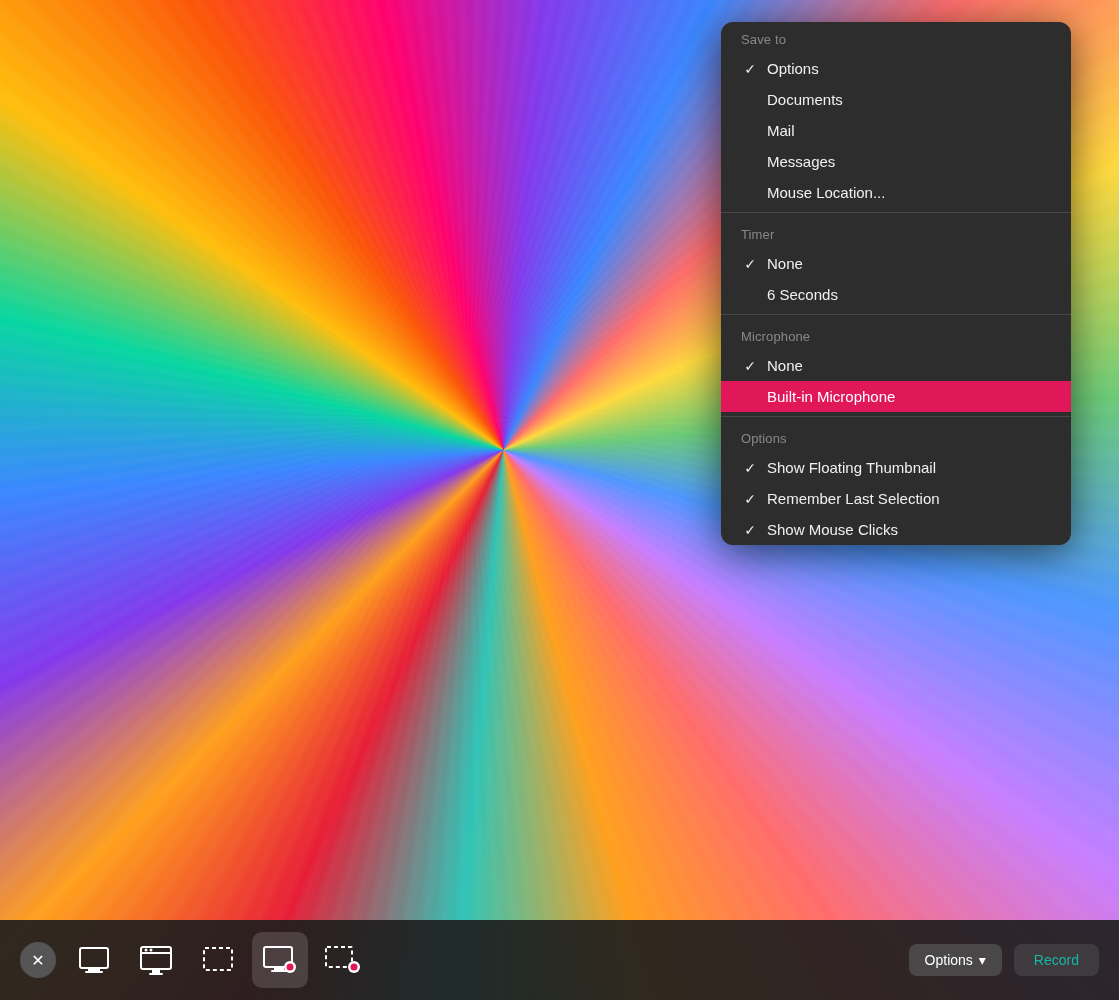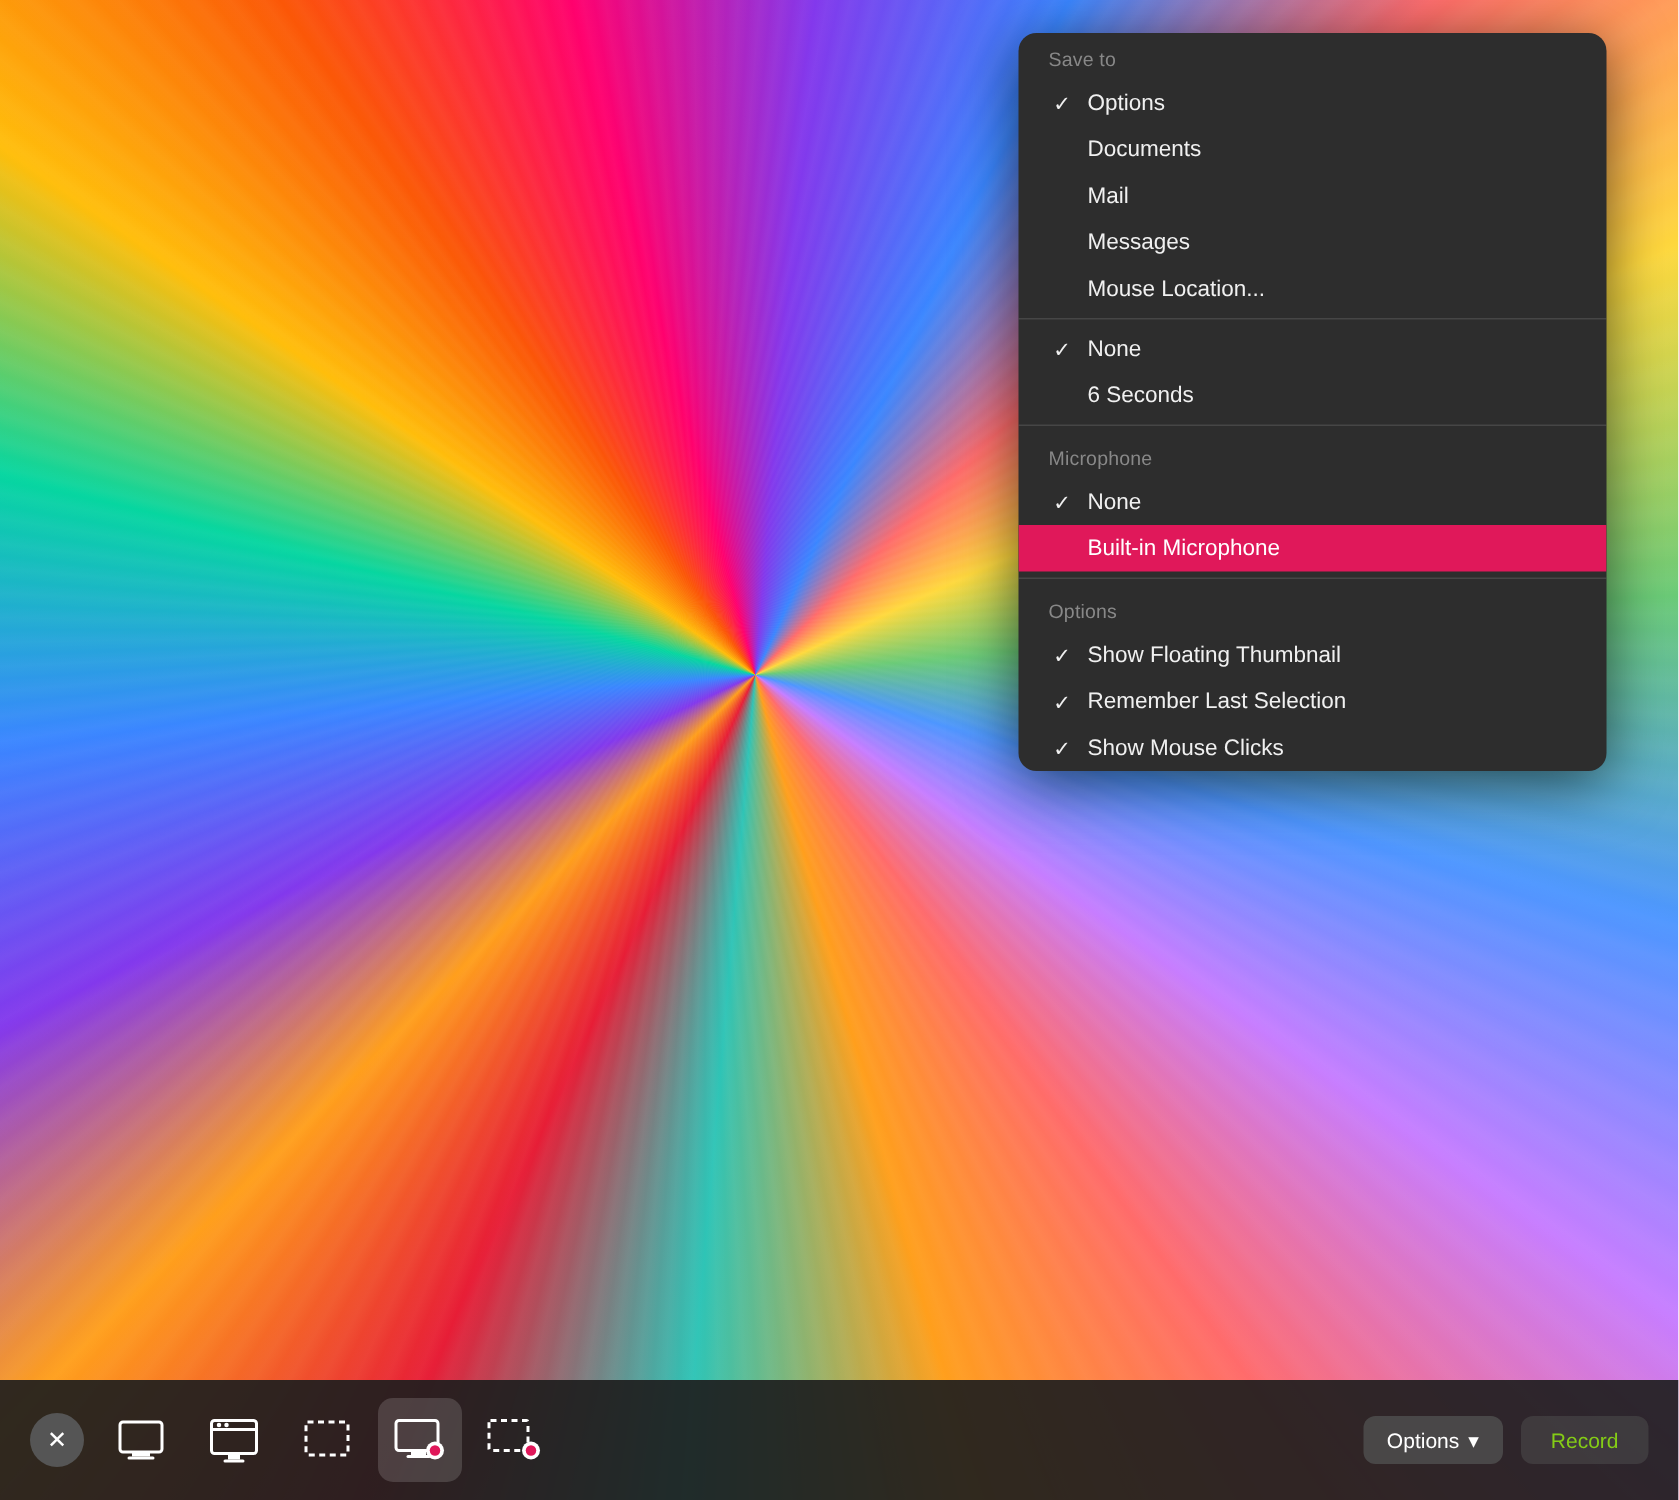--- a/index.html
+++ b/index.html
@@ -37,21 +37,21 @@
         rgba(255,255,255,0.03) 1deg,
         transparent 2deg
       );
     }
 
     
     .dropdown-menu {
       position: absolute;
       top: 22px;
       right: 48px;
-      width: 392px;
+      width: 350px;
       background: #2d2d2d;
       border-radius: 12px;
       overflow: hidden;
       box-shadow: 0 8px 40px rgba(0,0,0,0.6);
       z-index: 10;
     }
 
     .menu-section-label {
       padding: 10px 20px 6px 20px;
       font-size: 13px;
@@ -168,21 +168,21 @@
       cursor: pointer;
       display: flex;
       align-items: center;
       gap: 6px;
     }
 
     .record-btn {
       background: rgba(80,80,80,0.5);
       border: none;
       border-radius: 8px;
-      color: #84cc16;
+      color: #14b8a6;
       font-size: 14px;
       padding: 8px 20px;
       cursor: pointer;
     }
 
     svg {
       display: block;
     }
   </style>
 </head>
@@ -210,20 +210,21 @@
     <span class="checkmark hidden">✓</span>
     <span class="item-label">Messages</span>
   </div>
   <div class="menu-item">
     <span class="checkmark hidden">✓</span>
     <span class="item-label">Mouse Location...</span>
   </div>
 
   <div class="menu-divider"></div>
 
+  <div class="menu-section-label">Timer</div>
 
   <div class="menu-item">
     <span class="checkmark">✓</span>
     <span class="item-label">None</span>
   </div>
   <div class="menu-item">
     <span class="checkmark hidden">✓</span>
     <span class="item-label">6 Seconds</span>
   </div>
 

